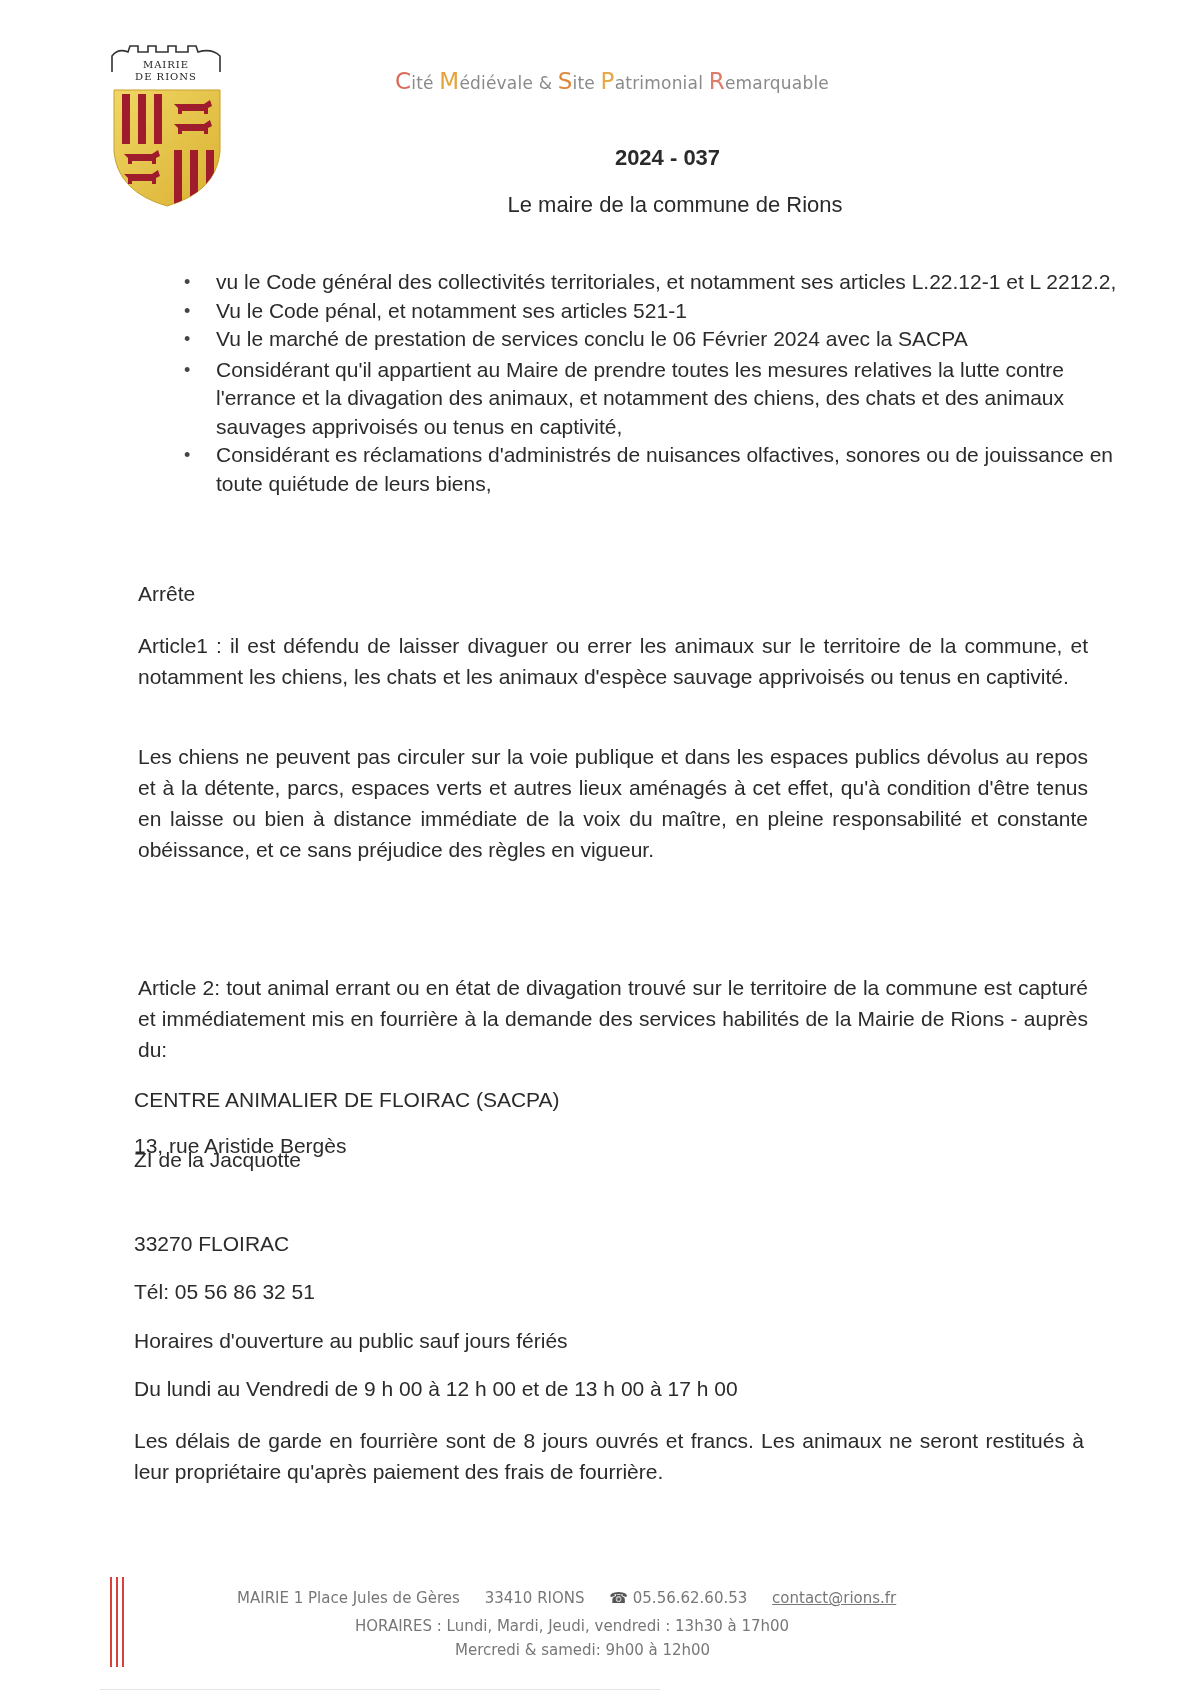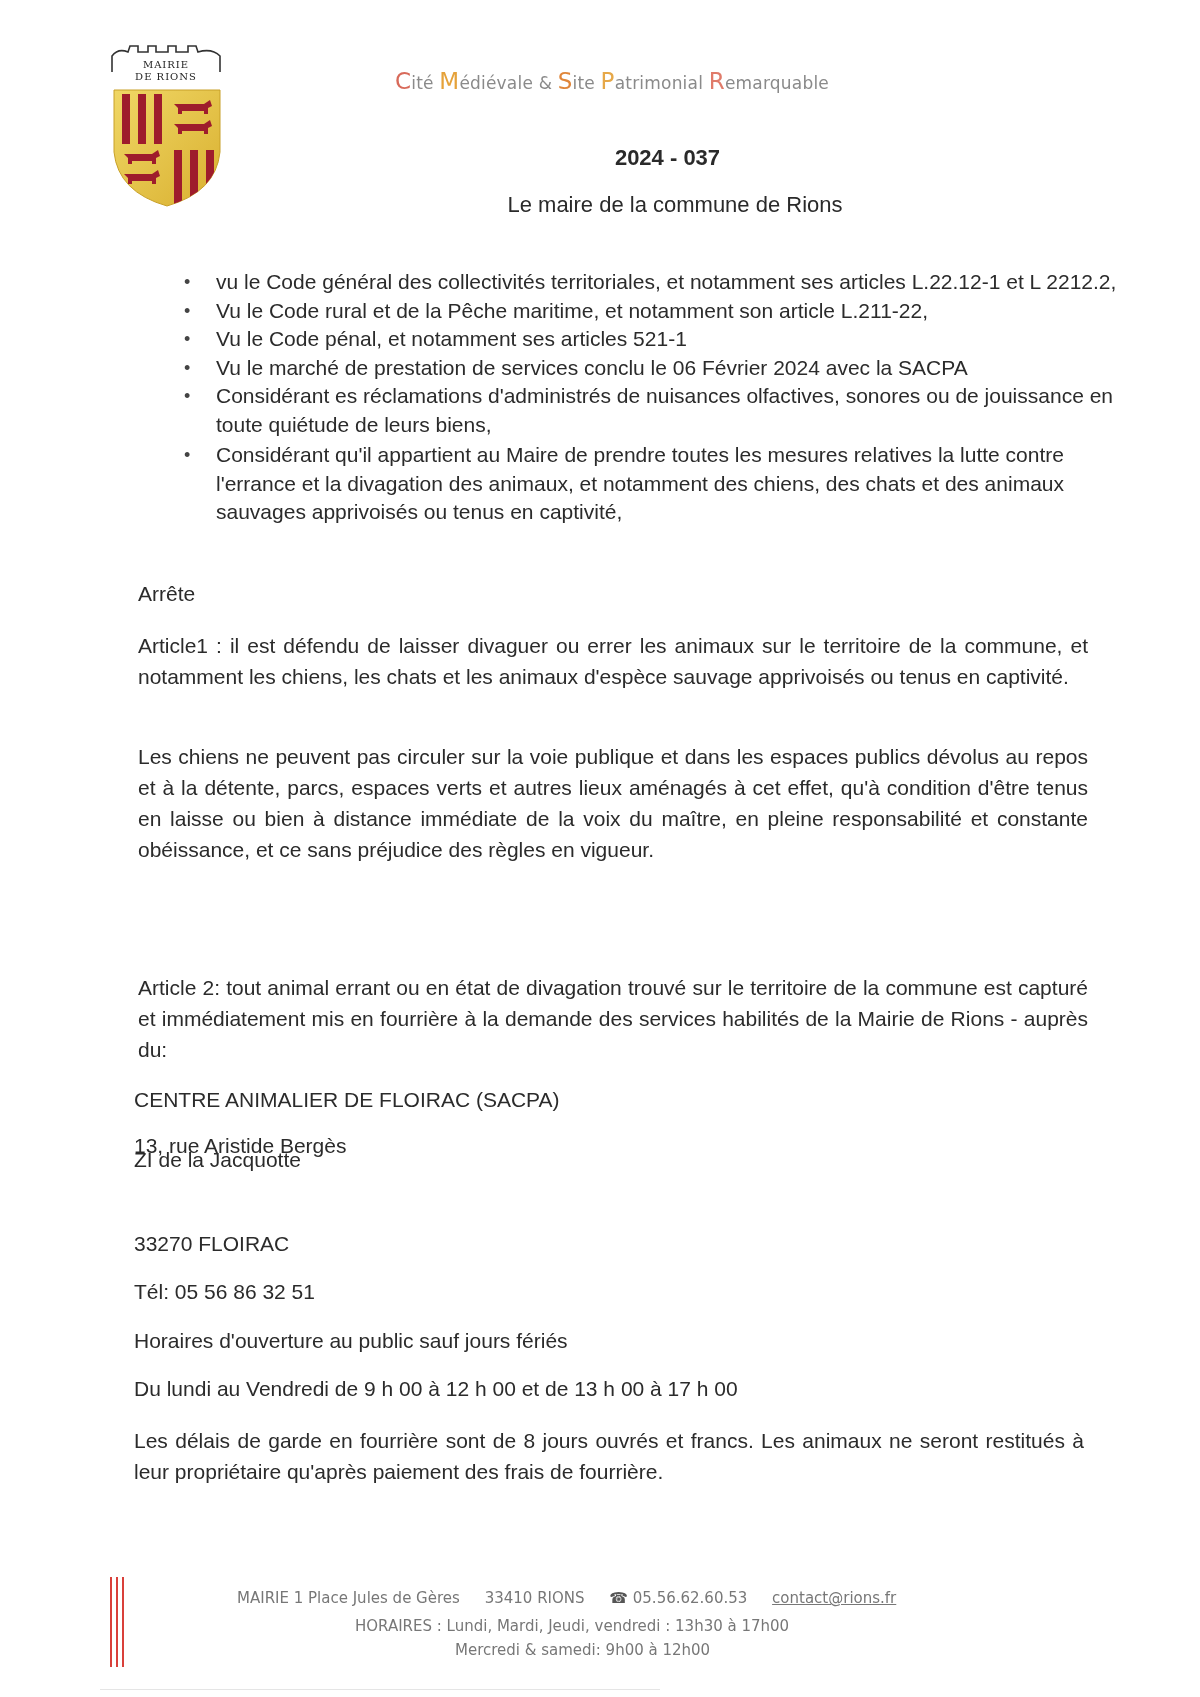--- a/index.html
+++ b/index.html
@@ -81,25 +81,24 @@
 
 <div id="tagline" class="abs">
   <span class="cap c1">C</span><span>ité </span><span class="cap c2">M</span><span>édiévale &amp; </span><span class="cap c3">S</span><span>ite </span><span class="cap c4">P</span><span>atrimonial </span><span class="cap c5">R</span><span>emarquable</span>
 </div>
 
 <div id="ref" class="abs">2024 - 037</div>
 <div id="subtitle" class="abs">Le maire de la commune de Rions</div>
 
 <ul id="considerants">
   <li>vu le Code général des collectivités territoriales, et notamment ses articles L.22.12-1 et L 2212.2,</li>
-  <li>Vu le Code rural et de la Pêche maritime, et notamment son article L.211-22,</li>
   <li>Vu le Code pénal, et notamment ses articles 521-1</li>
   <li>Vu le marché de prestation de services conclu le 06 Février 2024 avec la SACPA</li>
+  <li style="margin-top:2px;">Considérant qu'il appartient au Maire de prendre toutes les mesures relatives    la lutte contre l'errance et la divagation des animaux, et notamment des chiens, des chats et des animaux sauvages apprivoisés ou tenus en captivité,</li>
   <li>Considérant es réclamations d'administrés de nuisances olfactives, sonores ou de jouissance en toute quiétude de leurs biens,</li>
-  <li style="margin-top:2px;">Considérant qu'il appartient au Maire de prendre toutes les mesures relatives    la lutte contre l'errance et la divagation des animaux, et notamment des chiens, des chats et des animaux sauvages apprivoisés ou tenus en captivité,</li>
 </ul>
 
 <div class="para" style="top:578px;">Arrête</div>
 
 <div class="para" style="top:630px;">Article1 : il est défendu de laisser divaguer ou errer les animaux sur le territoire de la commune, et notamment les chiens, les chats et les animaux d'espèce sauvage apprivoisés ou tenus en captivité.</div>
 
 <div class="para" style="top:741px;">Les chiens ne peuvent pas circuler sur la voie publique et dans les espaces publics dévolus au repos et à la détente, parcs, espaces verts et autres lieux aménagés à cet effet, qu'à condition d'être tenus en laisse ou bien à distance immédiate de la voix du maître, en pleine responsabilité et constante obéissance, et ce sans préjudice des règles en vigueur.</div>
 
 <div class="para" style="top:972px;">Article 2: tout animal errant ou en état de divagation trouvé sur le territoire de la commune est capturé et immédiatement mis en fourrière  à la demande des services habilités de la Mairie de Rions  - auprès du:</div>
 

